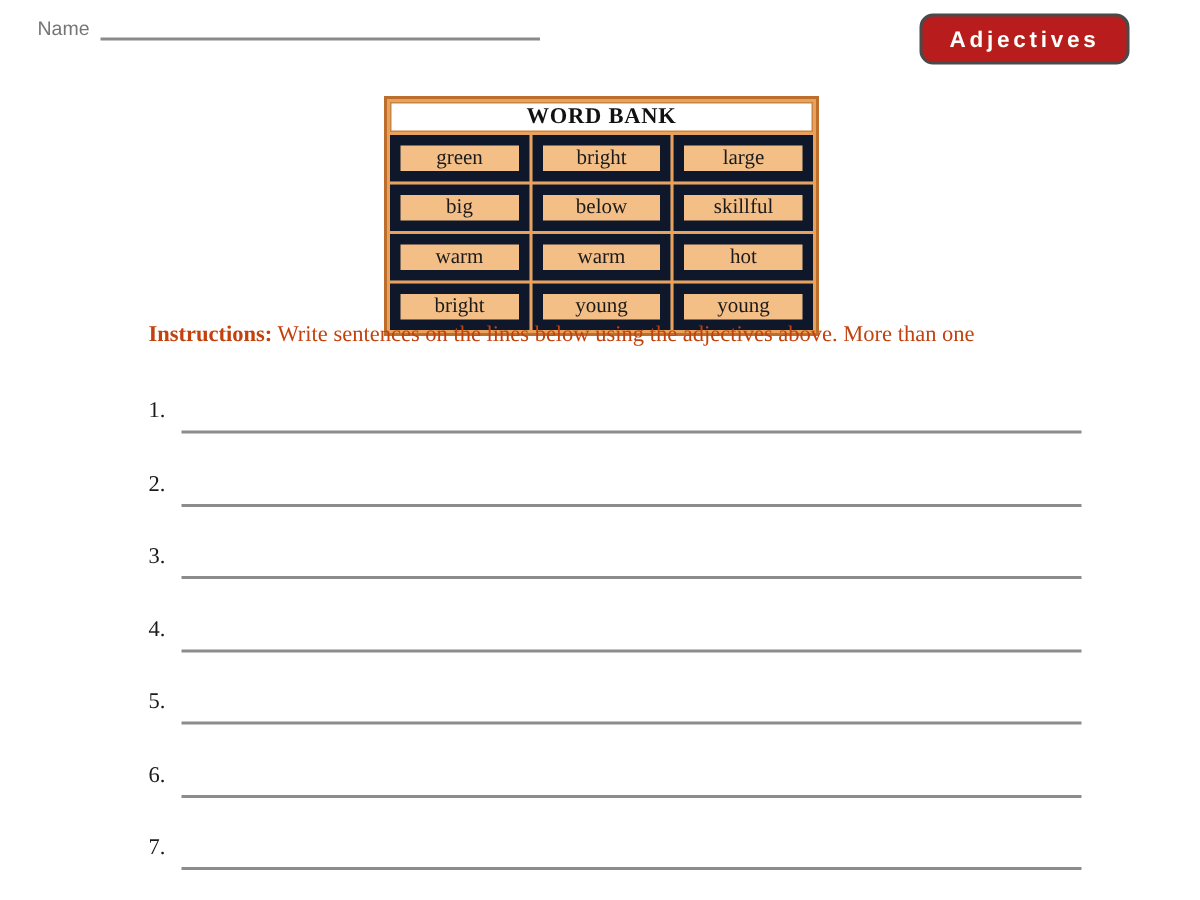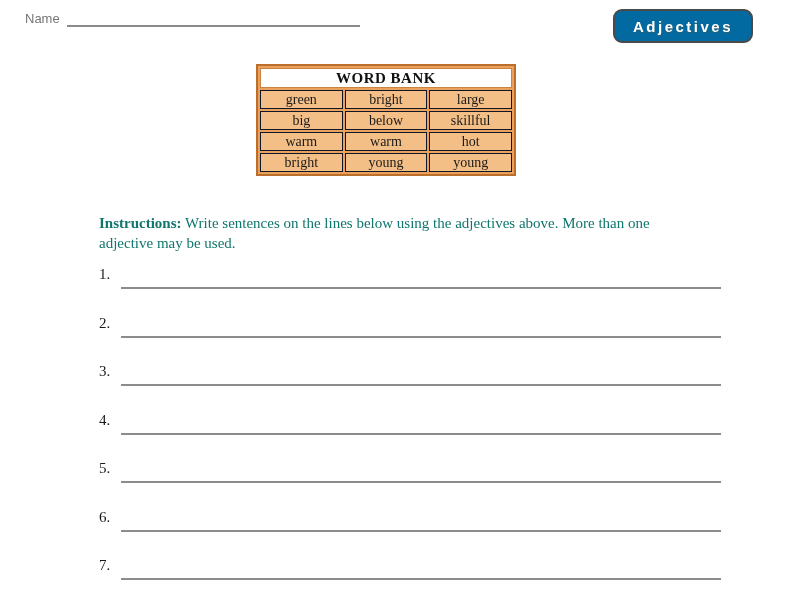--- a/index.html
+++ b/index.html
@@ -35,42 +35,42 @@
     border-bottom: 2px solid #8a8a8a;
   }
 
   
   .adjectives-badge {
     position: absolute;
     left: 602px;
     top: 9px;
     width: 140px;
     height: 34px;
-    background: #0369a1;
+    background: #b91c1c;
     border: 2px solid #4a4a4a;
     border-radius: 9px;
     box-sizing: border-box;
     display: flex;
     align-items: center;
     justify-content: center;
     font-family: "Liberation Sans", sans-serif;
     font-weight: bold;
     font-size: 15px;
     letter-spacing: 2.5px;
     color: #ffffff;
     cursor: pointer;
     text-shadow: 0 1px 1px rgba(160,90,0,0.35);
   }
 
   
   .word-bank {
     position: absolute;
     left: 245px;
     top: 64px;
-    width: 260px;
+    width: 290px;
     background: #e9a15b;
     border: 2px solid #bc6f2d;
     box-sizing: border-box;
     padding: 2px;
   }
   .word-bank-title {
     background: #ffffff;
     border: 1px solid #c98343;
     height: 18px;
     line-height: 18px;
@@ -81,37 +81,37 @@
     color: #111111;
   }
   .word-grid {
     margin-top: 2px;
     display: grid;
     grid-template-columns: 1fr 1fr 1fr;
     gap: 2px;
   }
   .word-cell {
     background: #f4bf87;
-    border: 1px solid #0f172a;
+    border: 7px solid #0f172a;
     height: 17px;
     line-height: 17px;
     text-align: center;
     font-size: 14px;
     color: #1a1a1a;
   }
 
   
   .instructions {
     position: absolute;
     left: 88px;
     top: 198px;
     width: 608px;
     font-size: 15px;
     line-height: 20px;
-    color: #0f766e;
+    color: #c2410c;
   }
   .instructions b {
     font-weight: bold;
   }
 
   
   .lines-area {
     position: absolute;
     left: 88px;
     top: 258px;
@@ -164,21 +164,20 @@
       <div class="word-cell">bright</div>
       <div class="word-cell">young</div>
       <div class="word-cell">young</div>
     </div>
   </div>
 
   <p class="instructions">
     <b>Instructions:</b>
     <span>Write sentences on the lines below using the adjectives above. More than one</span>
     <br>
-    <span>adjective may be used.</span>
   </p>
 
   <div class="lines-area">
     <div class="line-item">
       <span class="line-number">1.</span>
       <div class="line-rule"></div>
     </div>
     <div class="line-item">
       <span class="line-number">2.</span>
       <div class="line-rule"></div>

